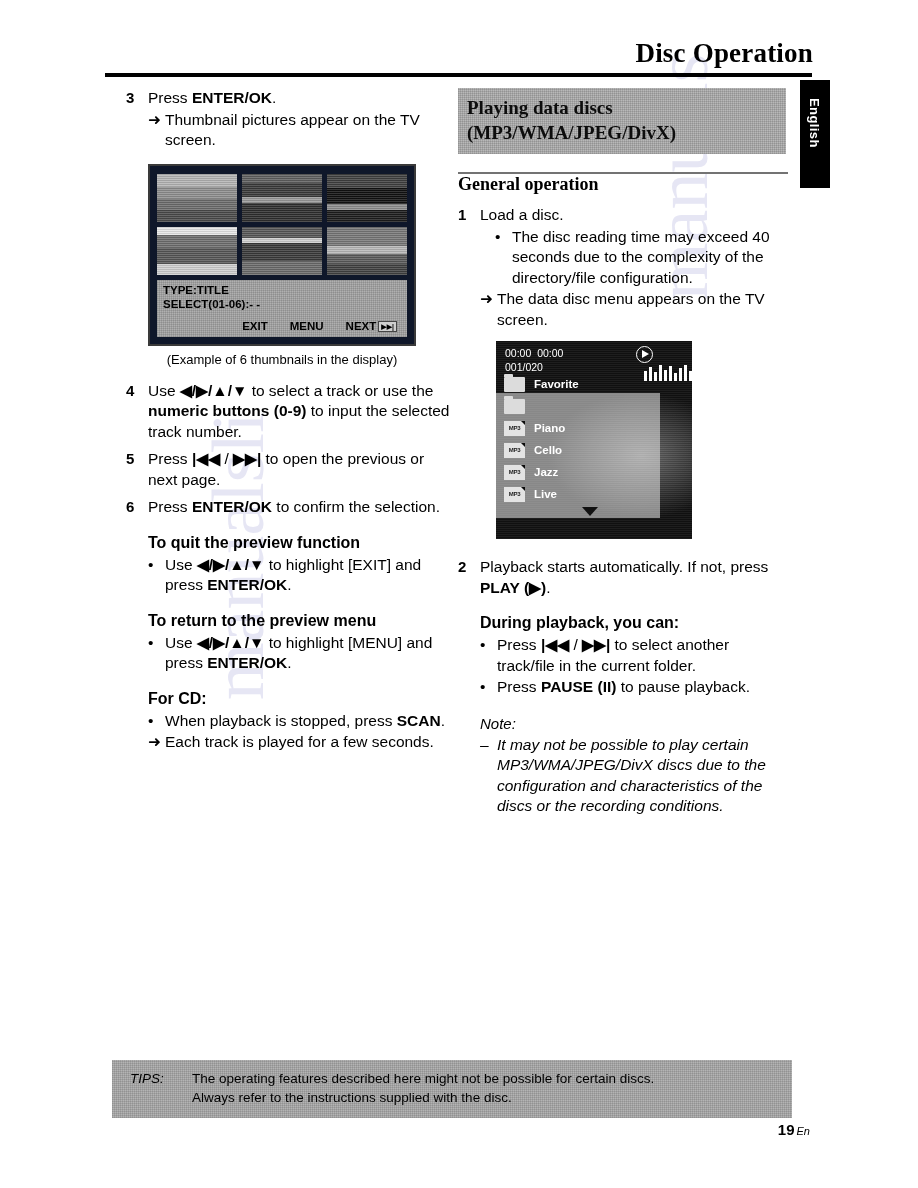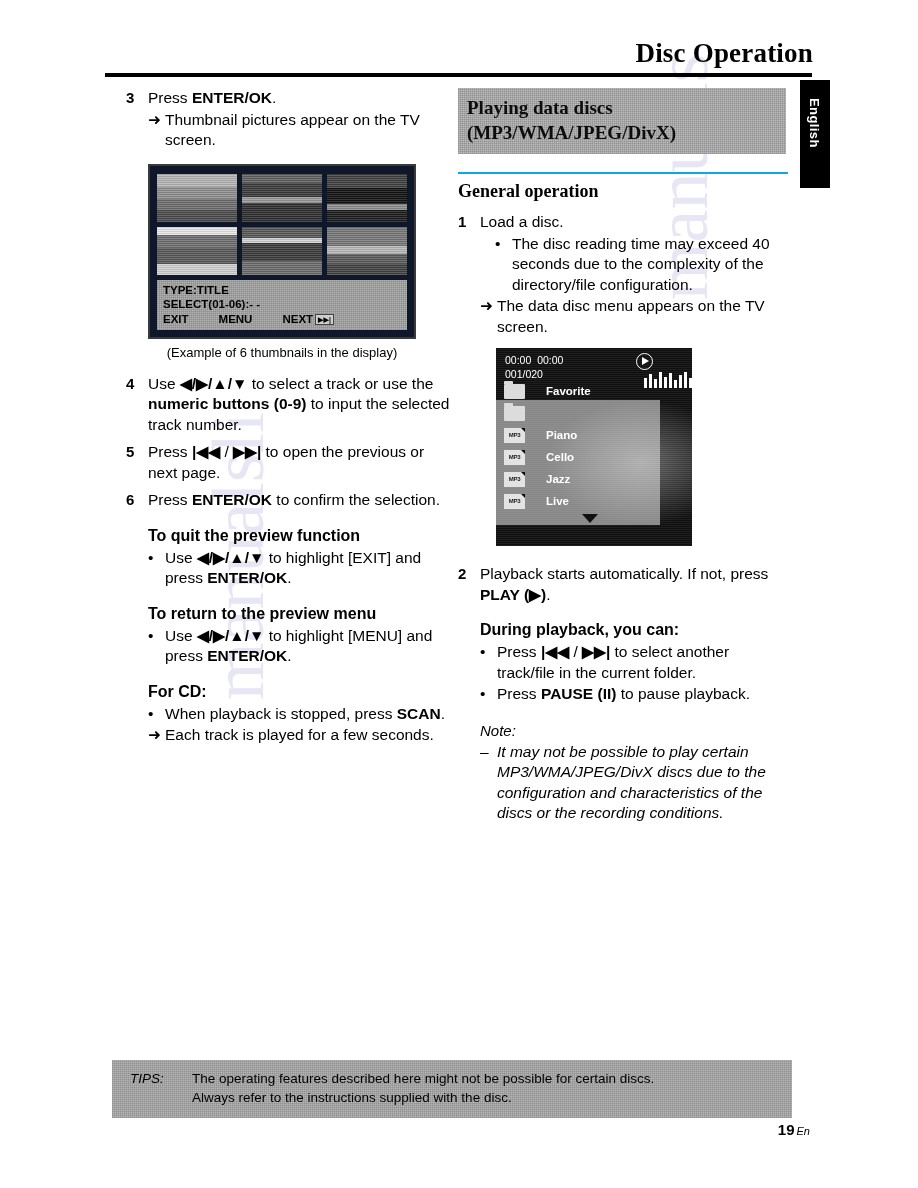--- a/index.html
+++ b/index.html
@@ -122,22 +122,22 @@
       repeating-linear-gradient(90deg, rgba(0,0,0,.11) 0 1px, rgba(0,0,0,0) 1px 2px),
       #b9b9b9;
     font-family: "Liberation Serif", serif;
     font-size: 19px;
     font-weight: bold;
     line-height: 25px;
     color: #0d0d0d;
   }
   #general-op-wrap {
     margin-top: 18px;
-    border-top: 2px solid #0ea5e9;
-    padding-top: 7px;
+    border-top: 2px solid #737373;
+    padding-top: 0;
   }
 
   
   #thumb-figure {
     margin-top: 13px;
     width: 268px;
     border: 2px solid #3a3a3a;
     background: #0f172a;
     padding: 8px 7px 7px 7px;
     box-sizing: border-box;
@@ -174,24 +174,24 @@
       repeating-linear-gradient(90deg, rgba(0,0,0,.10) 0 1px, rgba(0,0,0,0) 1px 2px),
       #b0b0b0;
     padding: 3px 6px 4px 6px;
     font-size: 11.5px;
     font-weight: bold;
     line-height: 14px;
     color: #000;
   }
   #thumb-osd .osd-btnrow {
     display: flex;
-    justify-content: flex-start;
-    gap: 30px;
+    justify-content: flex-end;
+    gap: 22px;
     padding-right: 4px;
-    margin-top: 1px;
+    margin-top: 8px;
   }
   .osd-next-glyph {
     display: inline-block;
     background: #cfcfcf;
     border: 1px solid #444;
     font-size: 7px;
     padding: 0 2px;
     line-height: 9px;
     vertical-align: middle;
     margin-left: 2px;
@@ -301,21 +301,20 @@
     position: absolute;
     top: 0; right: 0;
     border-top: 4px solid #0b0b0b;
     border-left: 4px solid transparent;
   }
   .tv-label {
     color: #fff;
     font-size: 11.5px;
     font-weight: bold;
     white-space: nowrap;
-    margin-left: 12px;
   }
   #tv-down-arrow {
     position: absolute;
     left: 86px; top: 166px;
     width: 0; height: 0;
     border-left: 8px solid transparent;
     border-right: 8px solid transparent;
     border-top: 9px solid #111;
     z-index: 4;
   }

